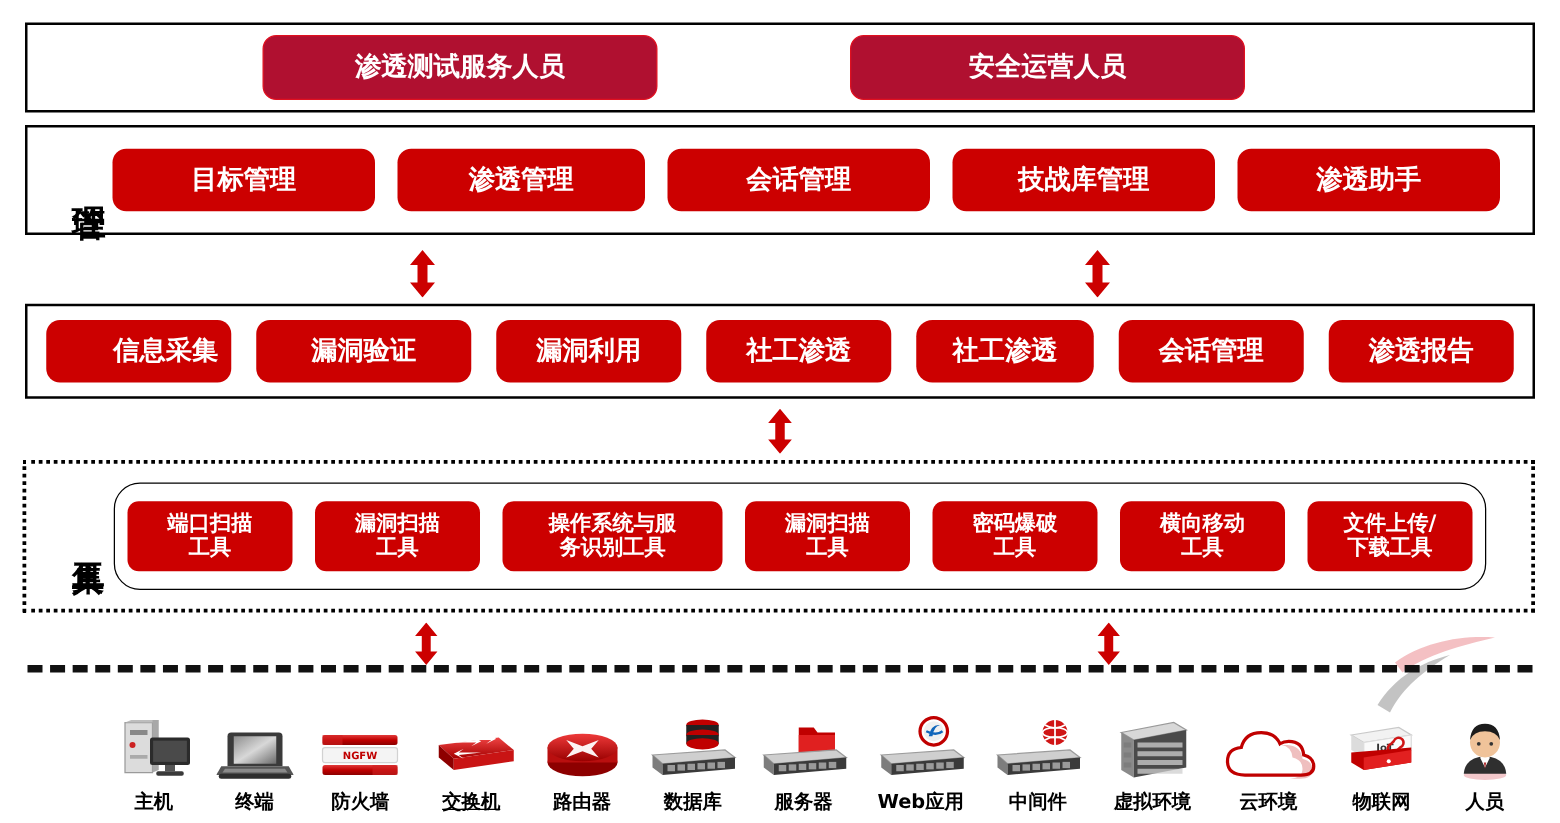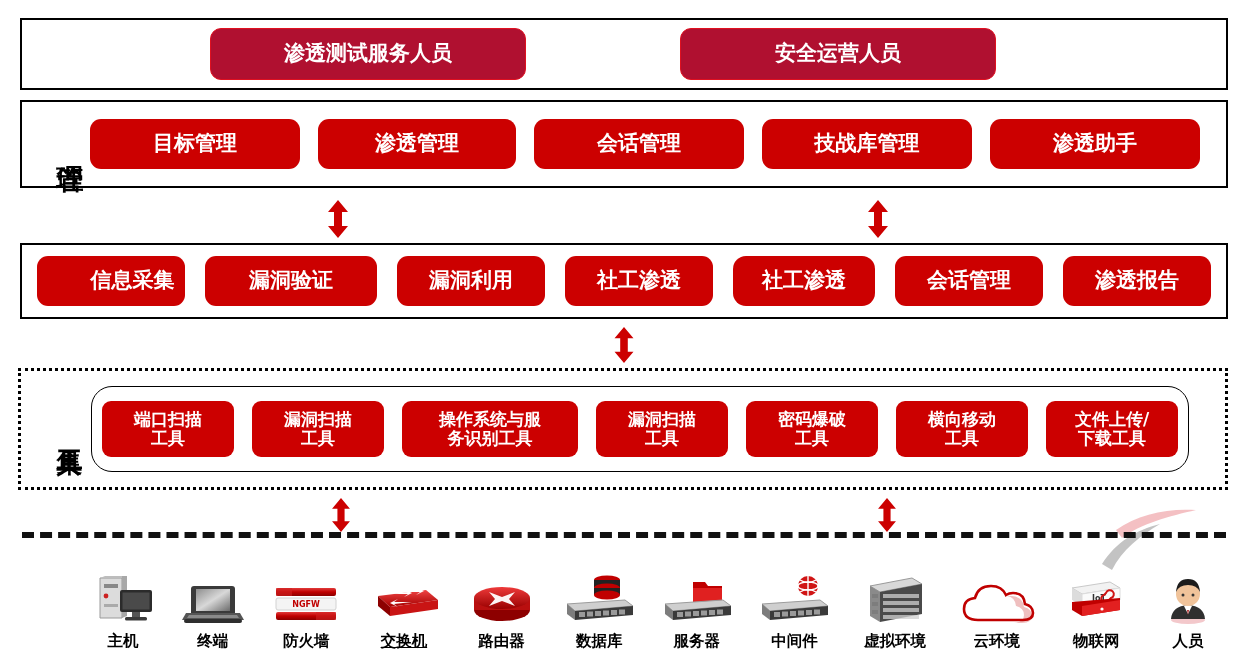--- a/index.html
+++ b/index.html
@@ -359,20 +359,42 @@
               <rect x="34" y="39" width="6" height="5"></rect>
                 <rect x="42" y="38.5" width="6" height="5"></rect>
               <rect x="50" y="38" width="6" height="5"></rect>
                 <rect x="58" y="37.5" width="6" height="5"></rect>
             </g>
           </svg>
         </div>
         <div class="tgt-name">服务器</div>
       </div>
 
+      <div class="tgt" style="width:92px;">
+        <div class="tgt-ico">
+          <svg width="76" height="54" viewBox="0 0 76 54">
+            <circle cx="48" cy="13" r="11" fill="none" stroke="#c00000" stroke-width="2.6"></circle>
+            <circle cx="48" cy="13" r="8" fill="#f0f0f0"></circle>
+            <path d="M44 17 q2 -10 9 -9 q-5 1 -6 9 z" fill="#1166bb"></path>
+            <path d="M42 13 q8 4 13 0" stroke="#1166bb" stroke-width="2" fill="none"></path>
+            <path d="M6 32 L64 28 L72 34 L14 39 Z" fill="#cfcfcf" stroke="#9c9c9c"></path>
+            <path d="M6 32 L14 39 L14 48 L6 42 Z" fill="#7d7d7d"></path>
+            <path d="M14 39 L72 34 L72 43 L14 48 Z" fill="#3a3a3a"></path>
+            <g fill="#9a9a9a">
+              <rect x="18" y="40" width="6" height="5"></rect>
+                <rect x="26" y="39.5" width="6" height="5"></rect>
+              <rect x="34" y="39" width="6" height="5"></rect>
+                <rect x="42" y="38.5" width="6" height="5"></rect>
+              <rect x="50" y="38" width="6" height="5"></rect>
+                <rect x="58" y="37.5" width="6" height="5"></rect>
+            </g>
+          </svg>
+        </div>
+        <div class="tgt-name">Web应用</div>
+      </div>
 
       <div class="tgt" style="width:82px;text-align:center;">
         <div class="tgt-ico">
           <svg width="76" height="54" viewBox="0 0 76 54">
             <circle cx="52" cy="14" r="10" fill="#d01515"></circle>
             <ellipse cx="52" cy="14" rx="10" ry="4" fill="none" stroke="#fff" stroke-width="1.4"></ellipse>
             <path d="M52 4 v20 M44 8 q8 5 16 0 M44 20 q8 -5 16 0" stroke="#fff" stroke-width="1.4" fill="none"></path>
             <path d="M6 32 L64 28 L72 34 L14 39 Z" fill="#cfcfcf" stroke="#9c9c9c"></path>
             <path d="M6 32 L14 39 L14 48 L6 42 Z" fill="#7d7d7d"></path>
             <path d="M14 39 L72 34 L72 43 L14 48 Z" fill="#3a3a3a"></path>

